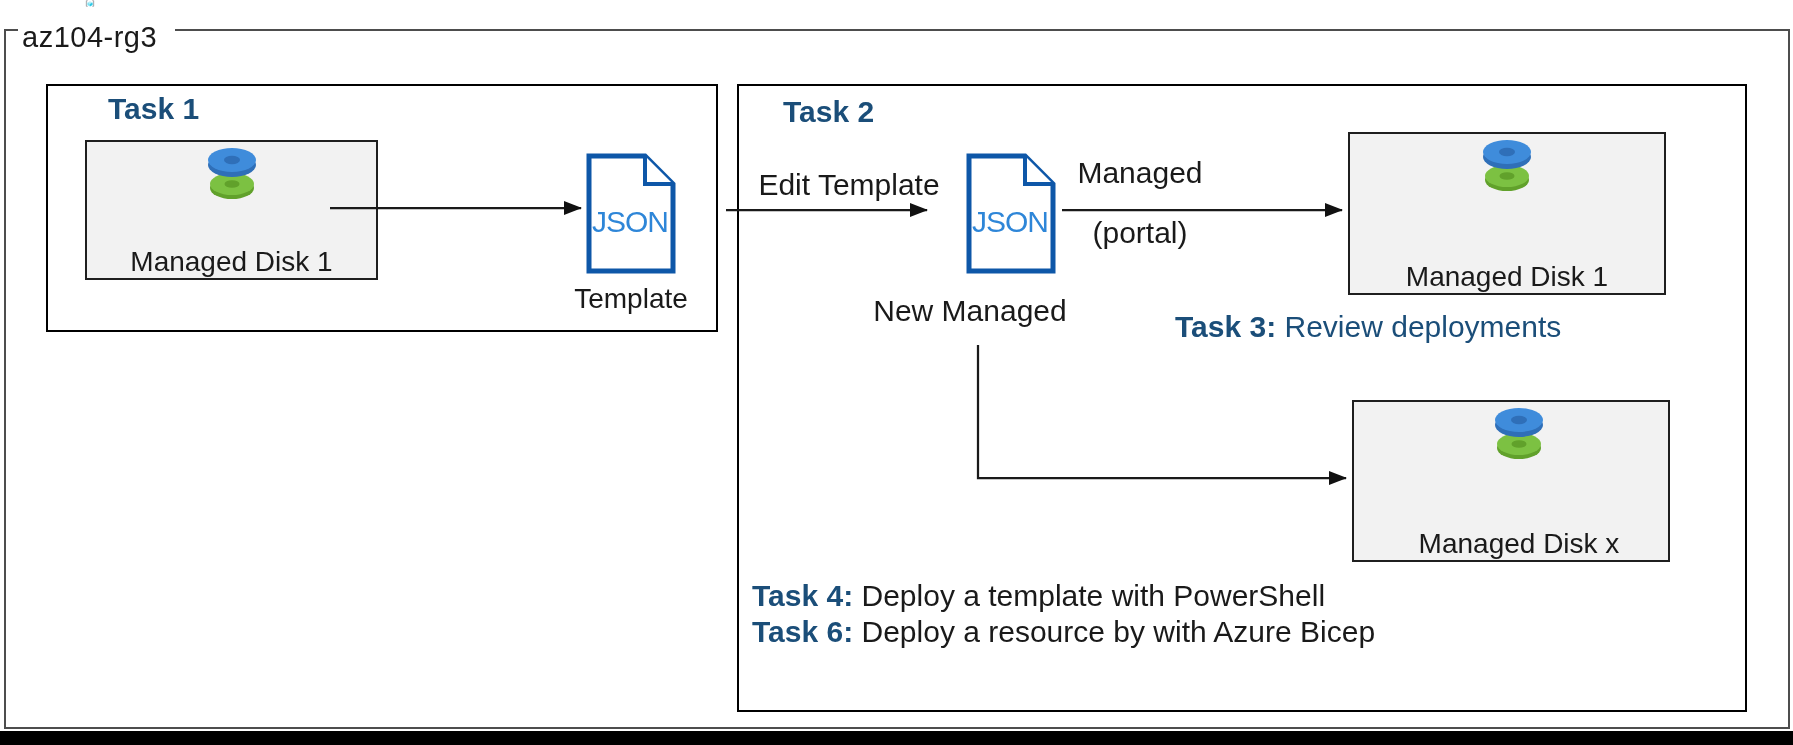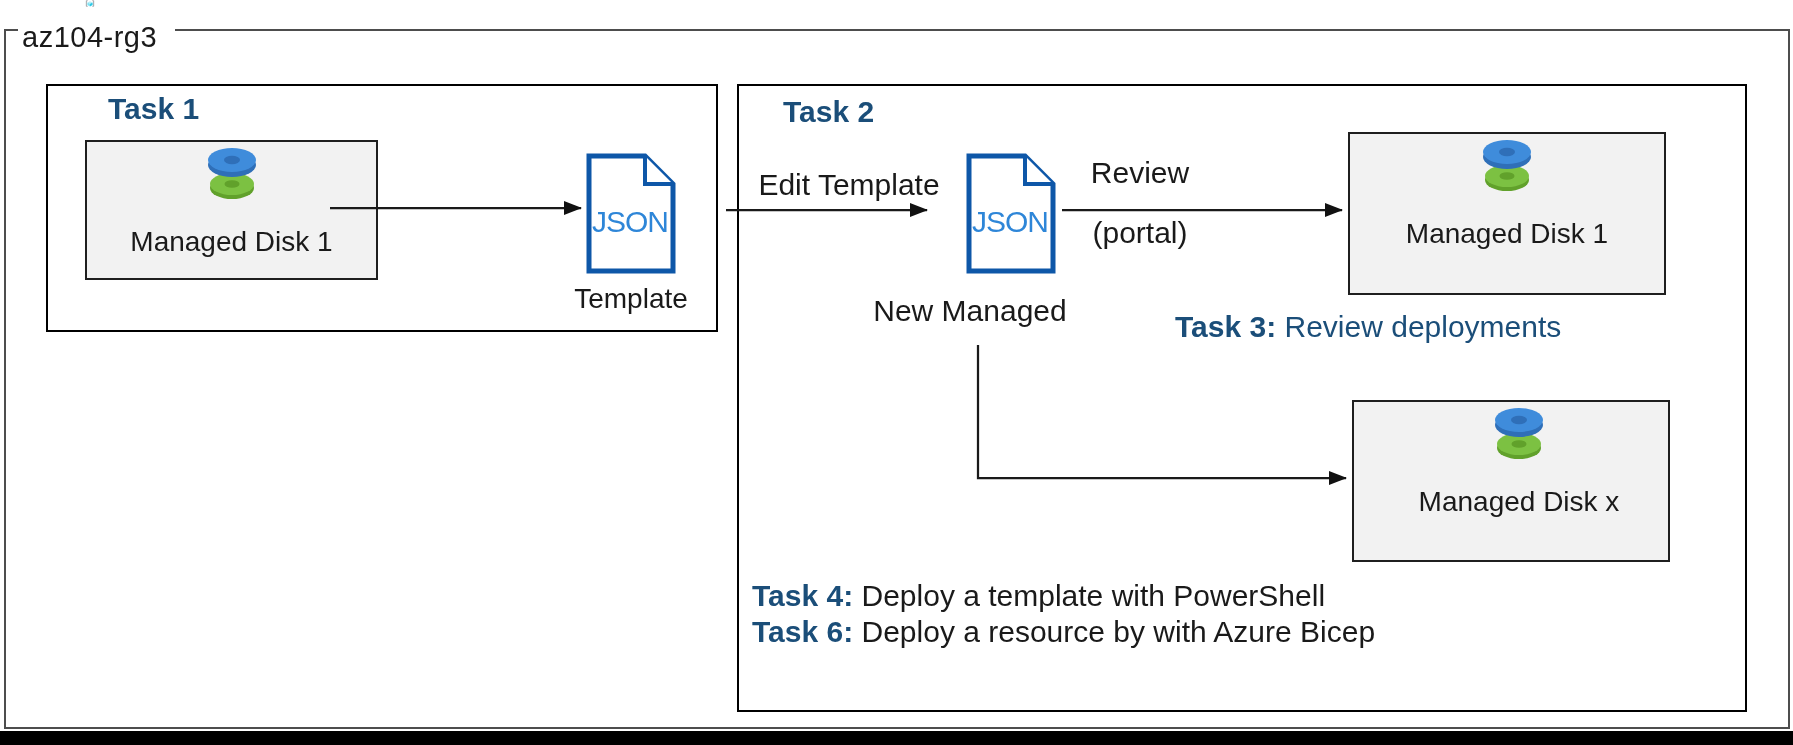--- a/index.html
+++ b/index.html
@@ -13,21 +13,21 @@
   .rg-label{left:18px;top:0;height:54px;display:flex;align-items:center;gap:14px;background:#fff;padding:0 18px 0 4px;z-index:3;flex-direction:column;}
   .rg-label .name{font-size:29px;letter-spacing:0.5px;}
   .bottom-bar{left:0;top:731px;width:1793px;height:14px;background:#000;z-index:4;}
   
   .task-box{border:2px solid #000;background:#fff;box-sizing:border-box;}
   .task1-box{left:46px;top:84px;width:672px;height:248px;}
   .task2-box{left:737px;top:84px;width:1010px;height:628px;}
   .task-title{font-size:30px;font-weight:bold;color:var(--heading-blue,#1b4e79);z-index:2;}
   
   .res-box{background:var(--box-fill,#f2f2f2);border:2px solid #1f1f1f;box-sizing:border-box;
-           display:flex;flex-direction:column;align-items:center;justify-content:flex-start;gap:22px;z-index:1;}
+           display:flex;flex-direction:column;align-items:center;justify-content:space-between;gap:22px;z-index:1;}
   .res-box .lbl{font-size:28px;color:var(--text-black,#1a1a1a);white-space:nowrap;}
   .disk1-t1{left:85px;top:140px;width:293px;height:140px;}
   .disk1-t2{left:1348px;top:132px;width:318px;height:163px;}
   .diskx-t2{left:1352px;top:400px;width:318px;height:162px;padding-left:16px;}
   
   .flabel{font-size:30px;white-space:nowrap;z-index:2;}
   .center{text-align:center;}
   .blue-line{color:var(--heading-blue,#1b4e79);}
   .task-prefix{font-weight:bold;color:var(--heading-blue,#1b4e79);}
   .task-rest{color:var(--text-black,#1a1a1a);white-space:pre;}
@@ -93,21 +93,21 @@
 
   <div class="abs flabel center" style="left:743px;top:168px;width:212px;">Edit Template</div>
 
   <svg class="abs" style="left:965px;top:152px;" width="92" height="123" viewBox="0 0 92 123">
     <path class="json-doc" d="M4,4 H60 L88,32 V119 H4 Z"></path>
     <path class="json-fold" d="M60,4 V32 H88" fill="none"></path>
     <text class="json-txt" x="45" y="80" text-anchor="middle">JSON</text>
   </svg>
   <div class="abs flabel center" style="left:845px;top:294px;width:250px;">New Managed</div>
 
-  <div class="abs flabel center" style="left:1065px;top:156px;width:150px;">Review</div>
+  <div class="abs flabel center" style="left:1065px;top:156px;width:150px;">Managed</div>
   <div class="abs flabel center" style="left:1065px;top:216px;width:150px;">(portal)</div>
 
   <div class="abs res-box disk1-t2">
     <svg width="72" height="62" viewBox="0 0 72 62">
       <ellipse class="d-green-dk" cx="36" cy="46" rx="22" ry="11"></ellipse>
       <ellipse class="d-green" cx="36" cy="42" rx="22" ry="11"></ellipse>
       <ellipse class="d-green-dk" cx="36" cy="42" rx="7.5" ry="3.8"></ellipse>
       <ellipse class="d-blue-dk" cx="36" cy="23" rx="24" ry="12"></ellipse>
       <ellipse class="d-blue" cx="36" cy="18" rx="24" ry="12"></ellipse>
       <ellipse class="d-blue-dk" cx="36" cy="18" rx="8" ry="4.2"></ellipse>

